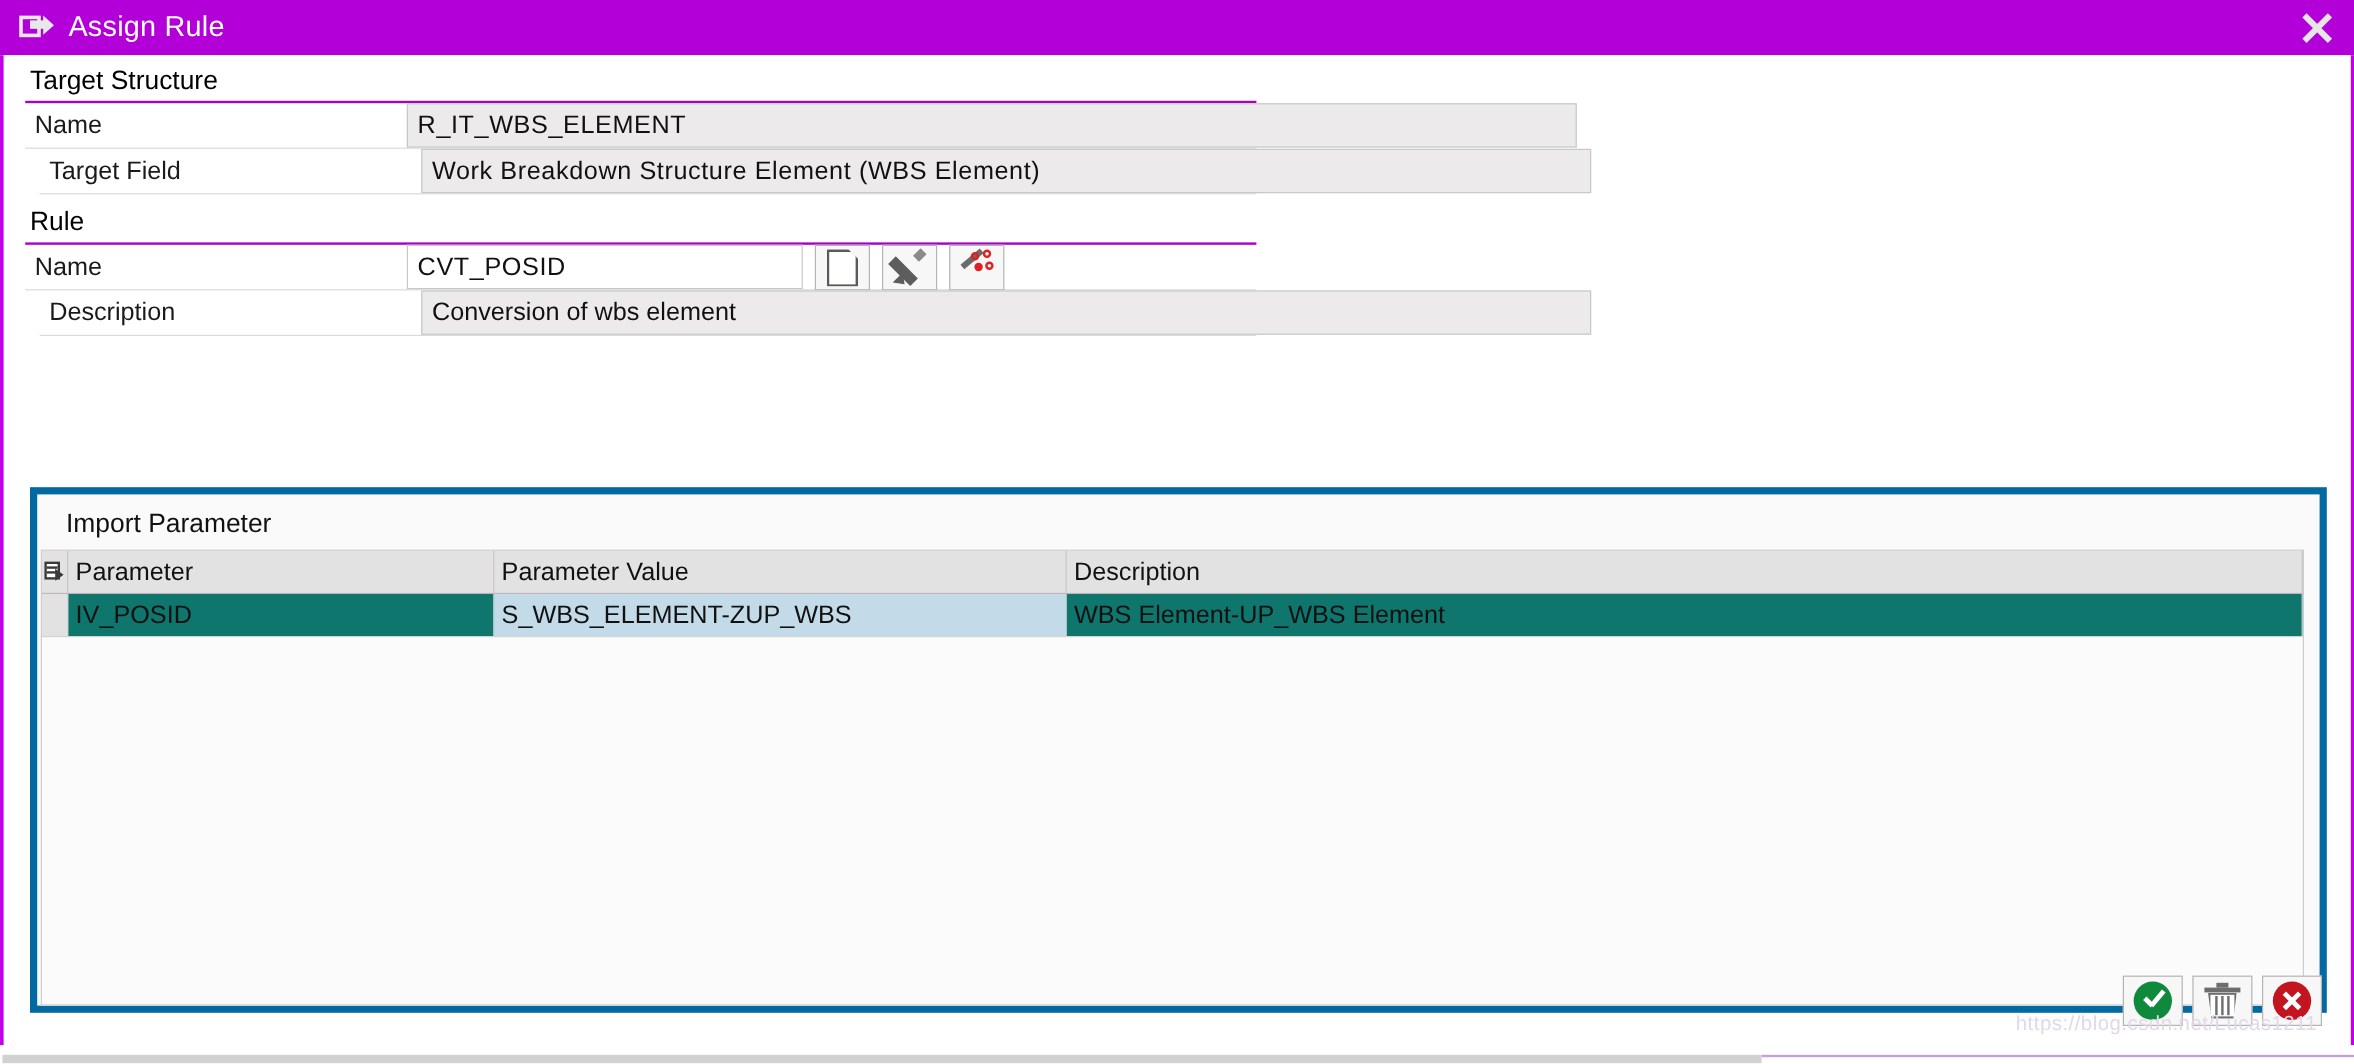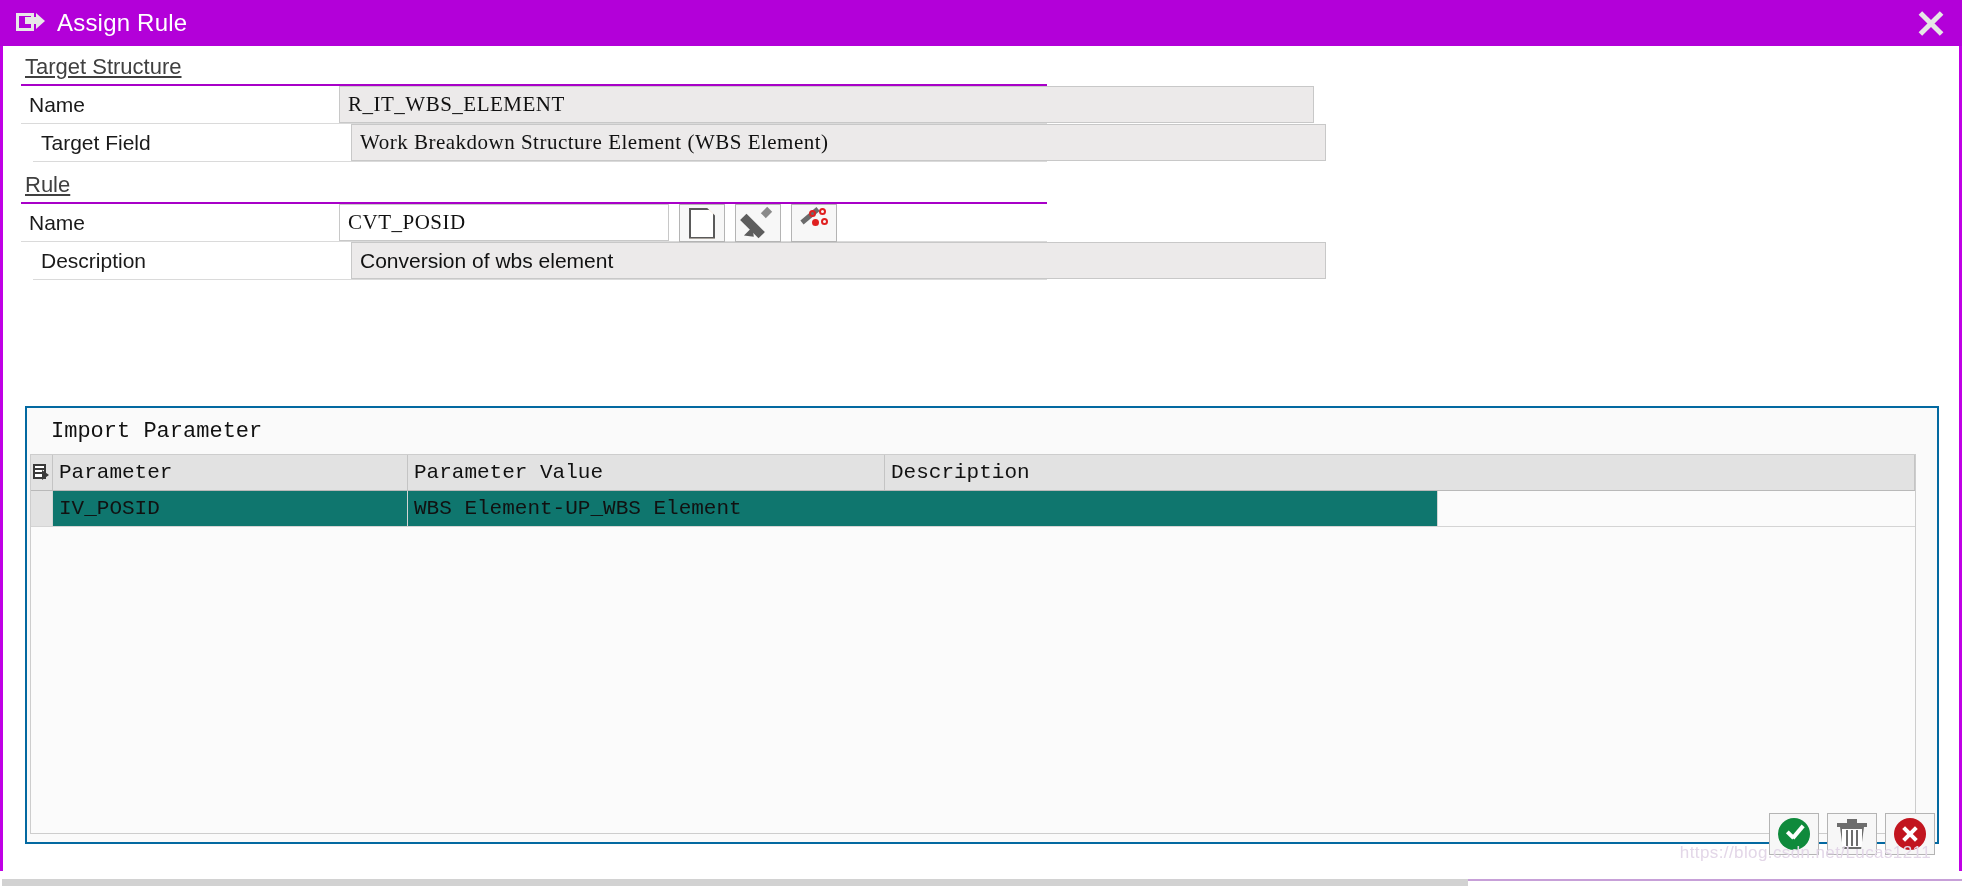--- a/index.html
+++ b/index.html
@@ -62,38 +62,37 @@
   .bottomstrip .scroll{
     position:absolute;left:2px;top:8px;width:1466px;height:7px;background:#d2d2d2;
   }
   .bottomstrip .purpleline{
     position:absolute;left:1468px;top:8px;right:0;height:2px;background:#c7a0d8;
   }
 
   
   .section{position:absolute;}
   .section-head{
-    font-size:22px;color:#404040;padding-left:4px;padding-bottom:4px;
+    font-size:22px;color:#000000;padding-left:4px;padding-bottom:4px;
     border-bottom:2px solid #a800c8;
-    text-decoration:underline;
   }
   .formrow{
     display:flex;align-items:stretch;border-bottom:1px solid #dadada;
     height:37px;
   }
   .formrow:last-child{border-bottom:1px solid #dadada;margin-left:12px;}
   .lbl{
     width:318px;flex:0 0 318px;font-size:21px;color:#1a1a1a;
     display:flex;align-items:center;padding-left:8px;box-sizing:border-box;
   }
   .val{
     flex:0 0 auto;width:975px;box-sizing:border-box;
     background:#eceaea;border:1px solid #c8c8c8;
     display:flex;align-items:center;padding-left:8px;
-    font-family:Liberation Serif, serif;font-size:21px;color:#111;
+    font-family:Liberation Sans, sans-serif;font-size:21px;color:#111;
     letter-spacing:.5px;
   }
   .val.plain{font-family:"Liberation Sans", sans-serif;letter-spacing:0;}
   .val.editable{background:#ffffff;width:330px;flex:0 0 330px;}
 
   .iconbtn{
     width:46px;height:38px;border:1px solid #b4b4b4;background:#f7f7f7;
     display:inline-flex;align-items:center;justify-content:center;
     box-sizing:border-box;cursor:pointer;margin-left:10px;vertical-align:top;
   }
@@ -136,21 +135,21 @@
     border-radius:50%;box-sizing:border-box;
   }
   .ic-wand .sp.s1{left:10px;top:2px;}
   .ic-wand .sp.s2{left:20px;top:0px;}
   .ic-wand .sp.s3{left:22px;top:10px;}
   .ic-wand .sp.s4{left:13px;top:11px;background:#e02020;}
 
   
   .panel{
     position:absolute;left:22px;top:360px;width:1914px;height:438px;
-    border:2px solid #0369a1;background:#fafafa;box-sizing:border-box;font-family:Liberation Mono, monospace;
+    border:6px solid #0369a1;background:#fafafa;box-sizing:border-box;
   }
   .panel-title{
     position:absolute;left:24px;top:11px;font-size:22px;color:#111;
   }
   .grid{
     position:absolute;left:3px;top:46px;width:1886px;height:380px;
     background:#fbfbfb;border:1px solid #cdcdcd;box-sizing:border-box;
   }
   .grid-head{
     display:flex;height:35px;background:#f9a8d4;border-bottom:1px solid #b9b9b9;
@@ -316,20 +315,21 @@
             </span>
           </div>
           <div class="hc c1">Parameter</div>
           <div class="hc c2">Parameter Value</div>
           <div class="hc c3">Description</div>
         </div>
 
         <div class="grid-row">
           <div class="dc sel"></div>
           <div class="dc c1">IV_POSID</div>
+          <div class="dc c2">S_WBS_ELEMENT-ZUP_WBS</div>
           <div class="dc c3">WBS Element-UP_WBS Element</div>
         </div>
       </div>
     </div>
 
     <div class="actions">
       <div class="actbtn">
         <span class="ic-check">
           <span class="t1"></span>
             <span class="t2"></span>

